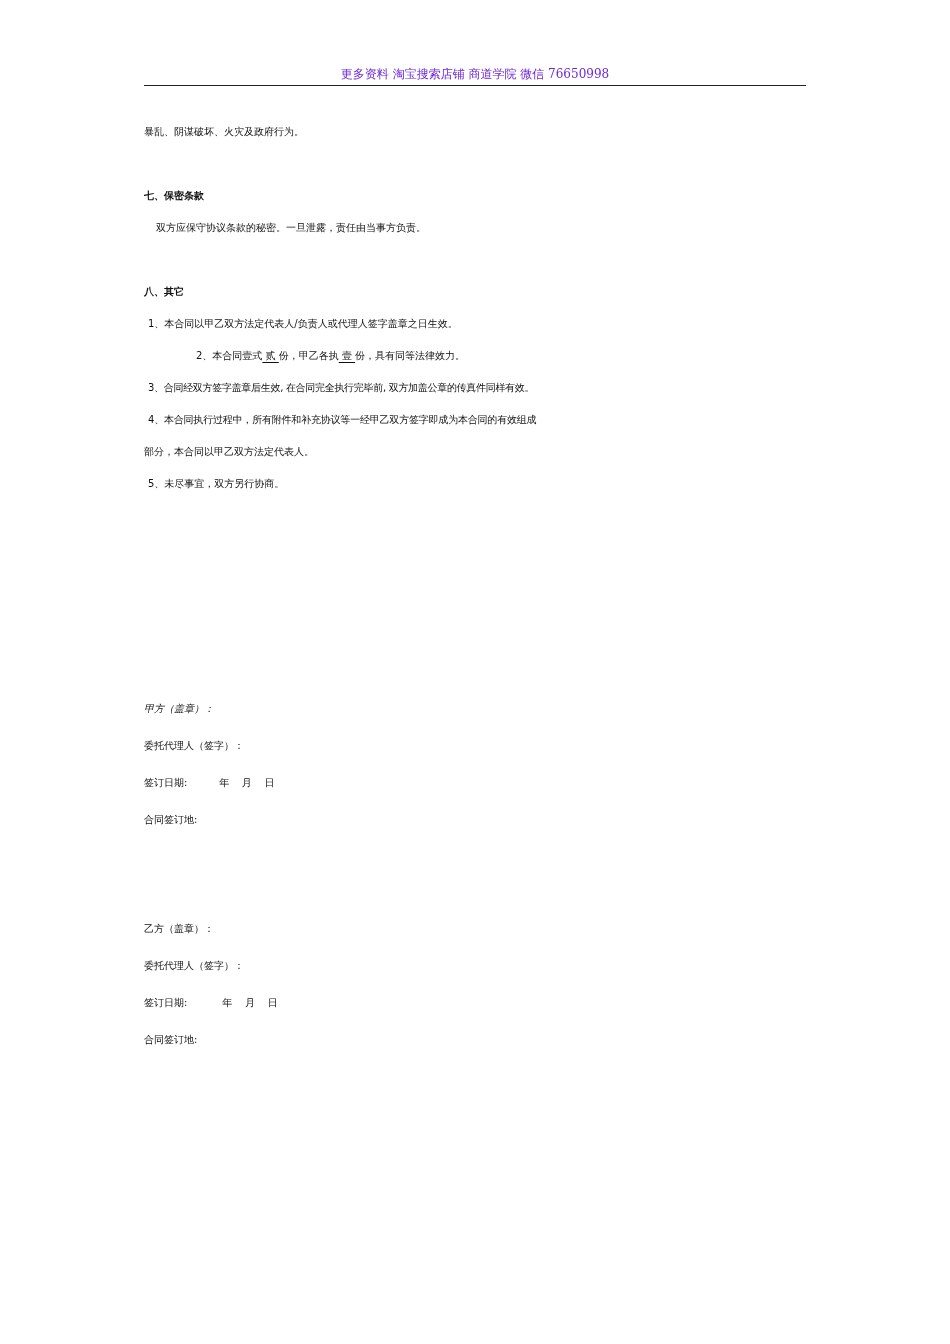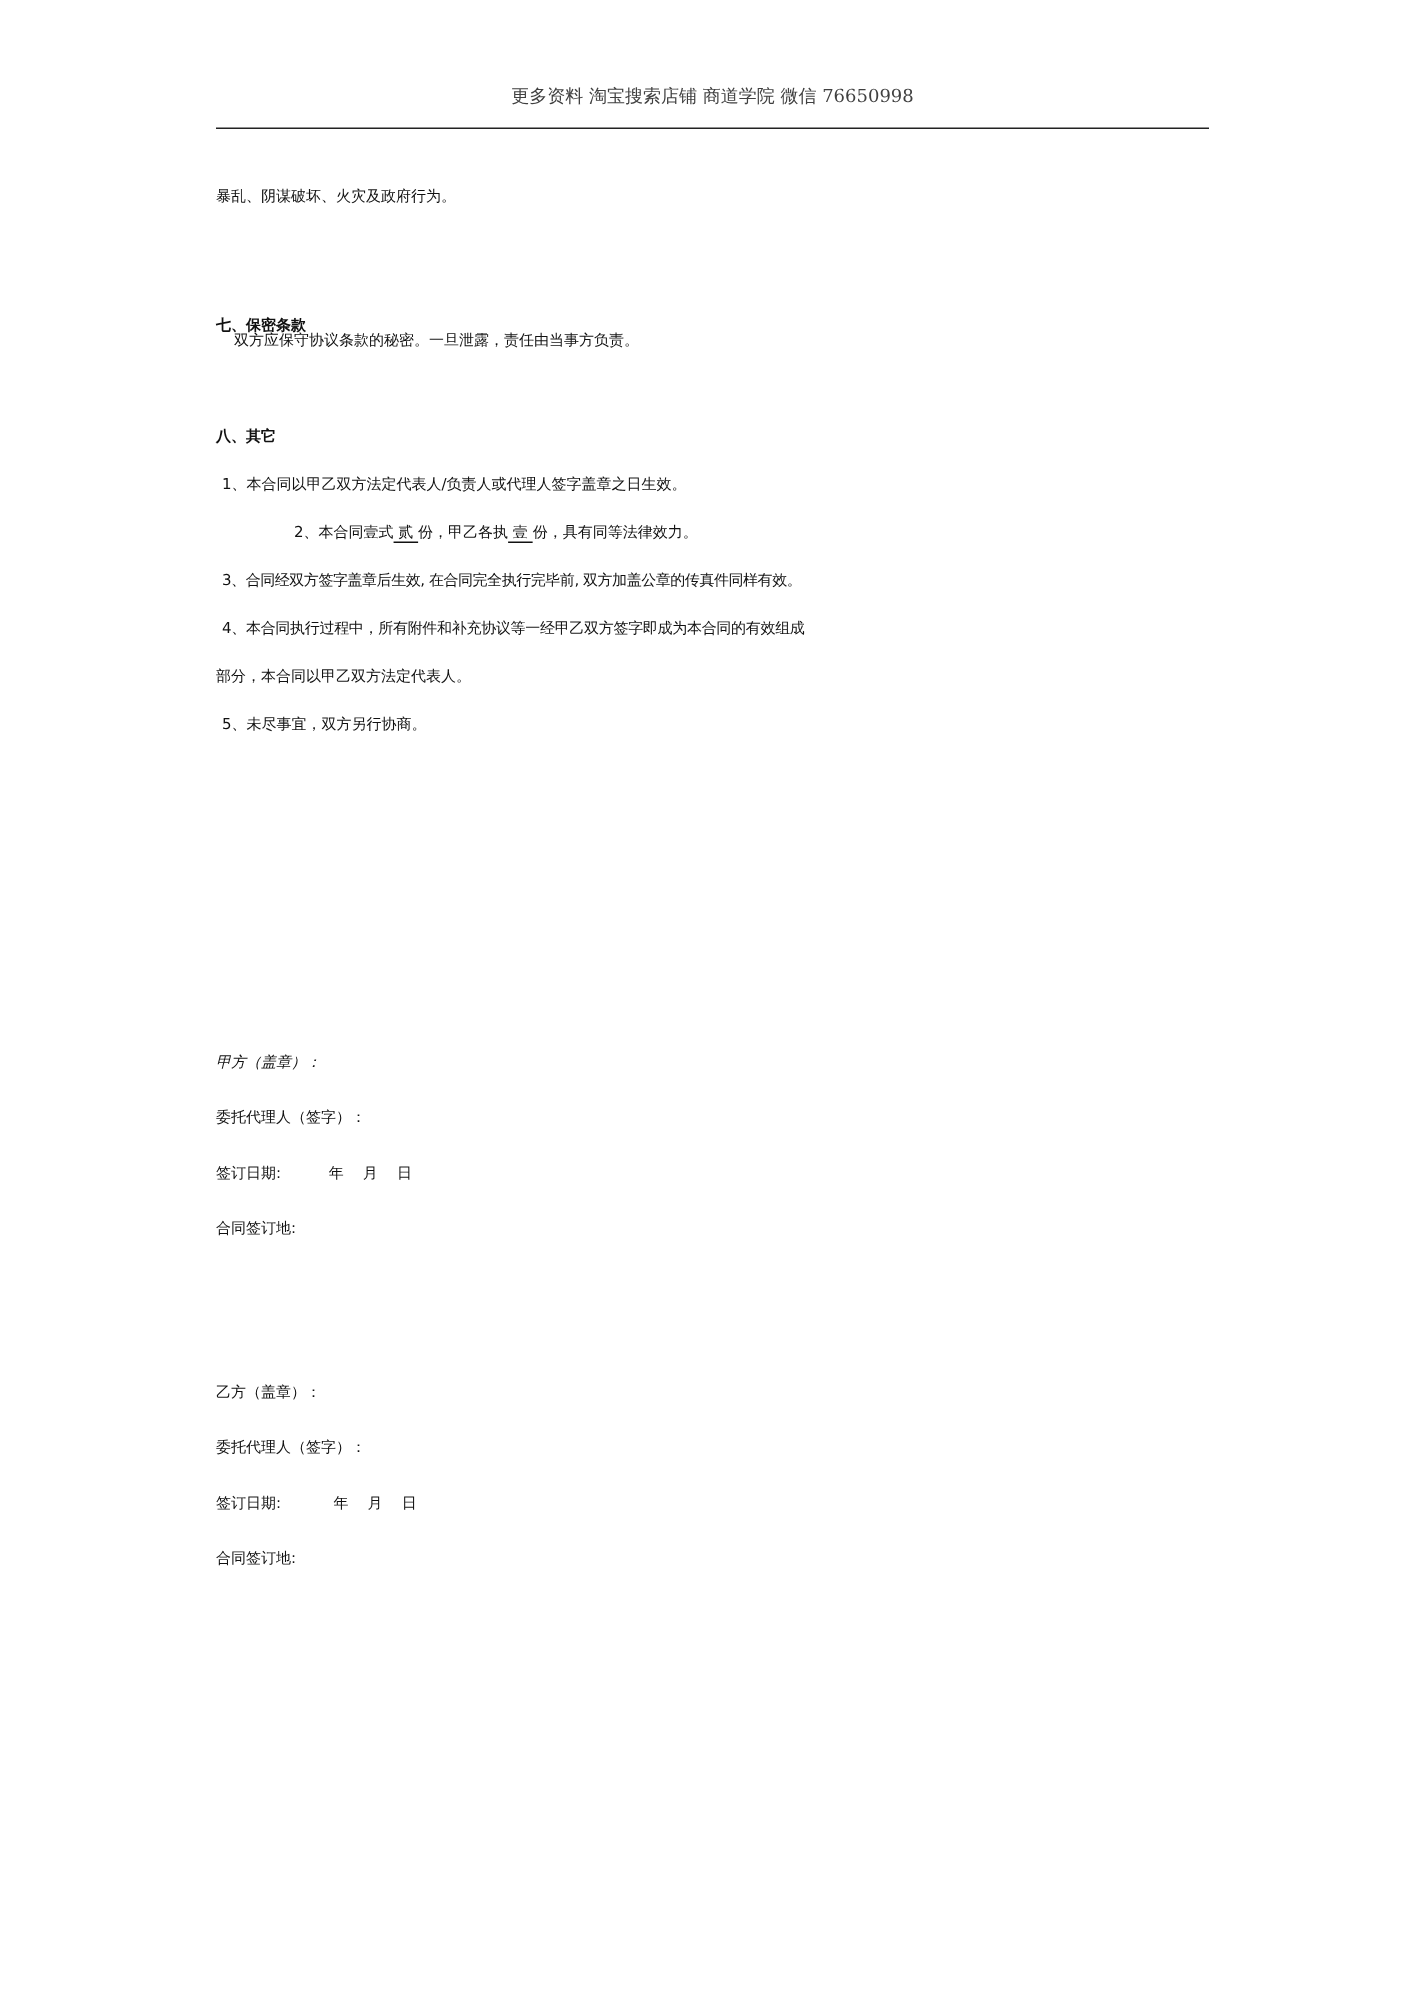--- a/index.html
+++ b/index.html
@@ -1,34 +1,34 @@
 <!DOCTYPE html>
 <html><head>
   <meta charset="utf-8">
   <style>
     html, body { margin:0; padding:0; background:#ffffff; }
     body { width:950px; height:1344px; position:relative; overflow:hidden;
            font-family:"DejaVu Sans", "Liberation Sans", sans-serif; color:#111; }
-    .header { position:absolute; left:144px; top:56px; width:662px; text-align:center;
-              font-size:12px; color:#404040; font-family:"DejaVu Serif", serif; }
+    .header { position:absolute; left:144px; top:66px; width:662px; text-align:center;
+              font-size:12px; color:#6d28d9; font-family:"DejaVu Serif", serif; }
     .header-rule { position:absolute; left:144px; top:85px; width:662px; height:0;
                    border-top:1.3px solid #222; }
     .line { position:absolute; left:144px; font-size:10px; white-space:nowrap; line-height:20px; }
     .bold { font-weight:bold; }
     .u { text-decoration:underline; text-underline-offset:3px; }
   </style>
 </head>
 <body>
 
 <div class="header">更多资料 淘宝搜索店铺 商道学院  微信 76650998</div>
 <div class="header-rule"></div>
 
 <div class="line" style="top:122px;">暴乱、阴谋破坏、火灾及政府行为。</div>
 
-<div class="line bold" style="top:186px;margin-top:22px;">七、保密条款</div>
+<div class="line bold" style="top:186px;">七、保密条款</div>
 <div class="line" style="top:218px; left:156px;">双方应保守协议条款的秘密。一旦泄露，责任由当事方负责。</div>
 
 <div class="line bold" style="top:282px;">八、其它</div>
 <div class="line" style="top:314px; left:148px;">1、本合同以甲乙双方法定代表人/负责人或代理人签字盖章之日生效。</div>
 <div class="line" style="top:346px; left:148px;margin-left:48px;">
   <span>2、本合同壹式</span><span class="u"> 贰 </span><span>份，甲乙各执</span><span class="u"> 壹 </span><span>份，具有同等法律效力。</span>
 </div>
 <div class="line" style="top:378px; left:148px; letter-spacing:-0.3px;">3、合同经双方签字盖章后生效, 在合同完全执行完毕前, 双方加盖公章的传真件同样有效。</div>
 <div class="line" style="top:410px; left:148px; letter-spacing:-0.2px;">4、本合同执行过程中，所有附件和补充协议等一经甲乙双方签字即成为本合同的有效组成</div>
 <div class="line" style="top:442px;">部分，本合同以甲乙双方法定代表人。</div>

